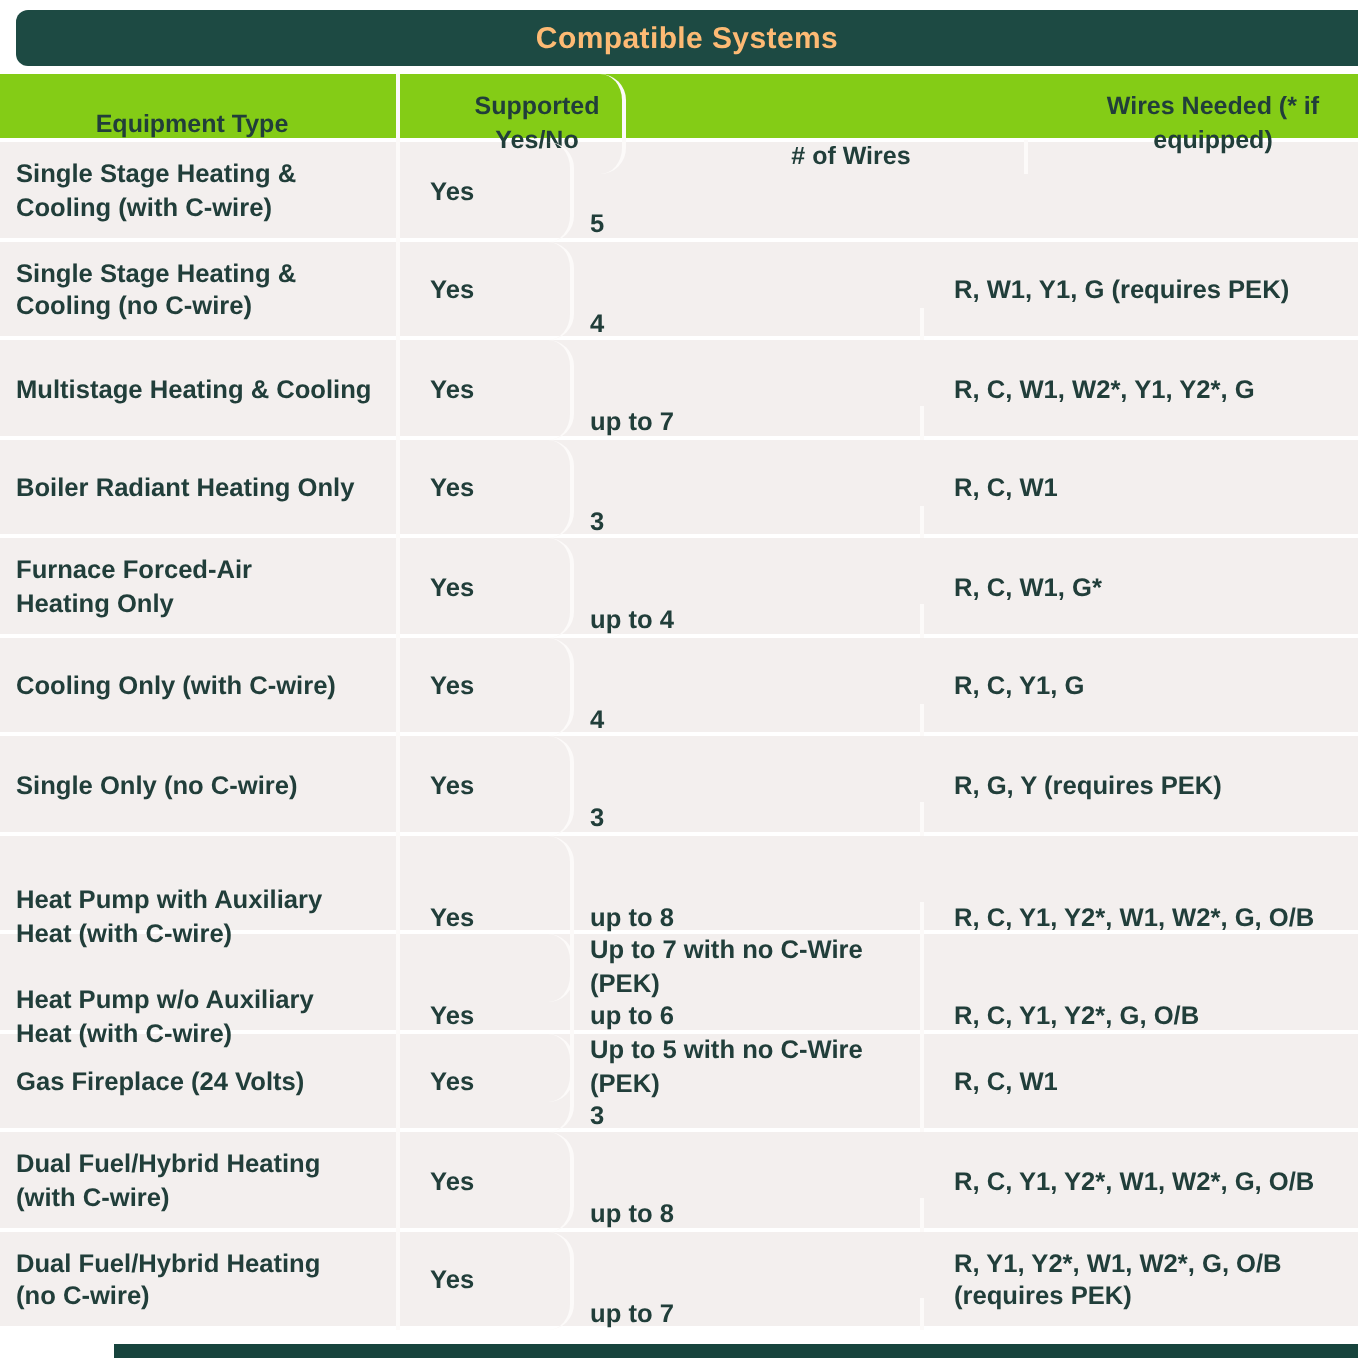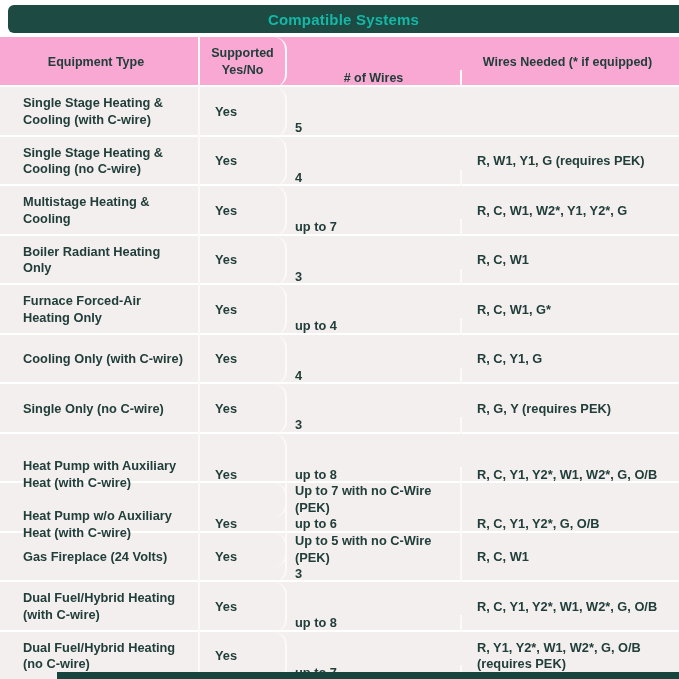--- a/index.html
+++ b/index.html
@@ -21,39 +21,40 @@
     left: 8px;
     right: 0;
     height: 28px;
     background: #1d4a43;
     border-radius: 6px 0 0 6px;
     display: flex;
     align-items: center;
     justify-content: center;
   }
   .title-bar .title {
-    color: #14b8a6;
+    color: #fdba74;
     font-size: 15px;
     font-weight: 700;
     letter-spacing: 0.2px;
   }
   .table {
     position: absolute;
     top: 37px;
     left: 0;
     right: 0;
   }
   .grid-row {
     display: grid;
     grid-template-columns: 200px 87px 175px 1fr;
     margin-bottom: 2px;
   }
   .header-row {
-    background: #f9a8d4;
-    height: 48px;
+    background: #84cc16;
+    height: 32px;
+    gap: 26px;
   }
   .header-row .cell {
     justify-content: center;
     text-align: center;
     padding-left: 0;
     font-size: 12.5px;
   }
   .body-row {
     background: #f3efee;
     height: 47.5px;
@@ -64,21 +65,21 @@
     justify-content: center;
     color: #213e3a;
     font-size: 12.8px;
     font-weight: 700;
     line-height: 1.32;
     white-space: pre-line;
     border-right: 2px solid #fcfaf9;
     box-sizing: border-box;
   }
   .cell:last-child { border-right: none; }
-  .c1 { padding-left: 23px; padding-right: 6px; }
+  .c1 { padding-left: 8px; padding-right: 6px; }
   .c2 { padding-left: 15px; border-radius: 13px; }
   .c3 { padding-left: 8px; margin-top: 33px; }
   .c4 { padding-left: 15px; padding-right: 6px; border-radius: 23px; }
   .bottom-bar {
     position: absolute;
     bottom: 0;
     left: 57px;
     right: 0;
     height: 7px;
     background: #17443d;

